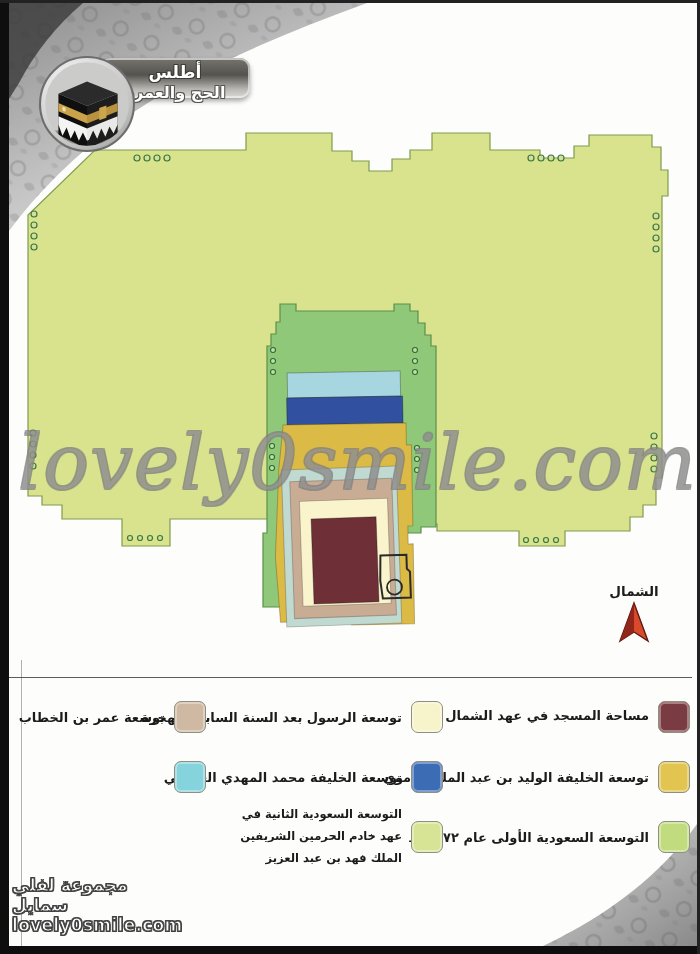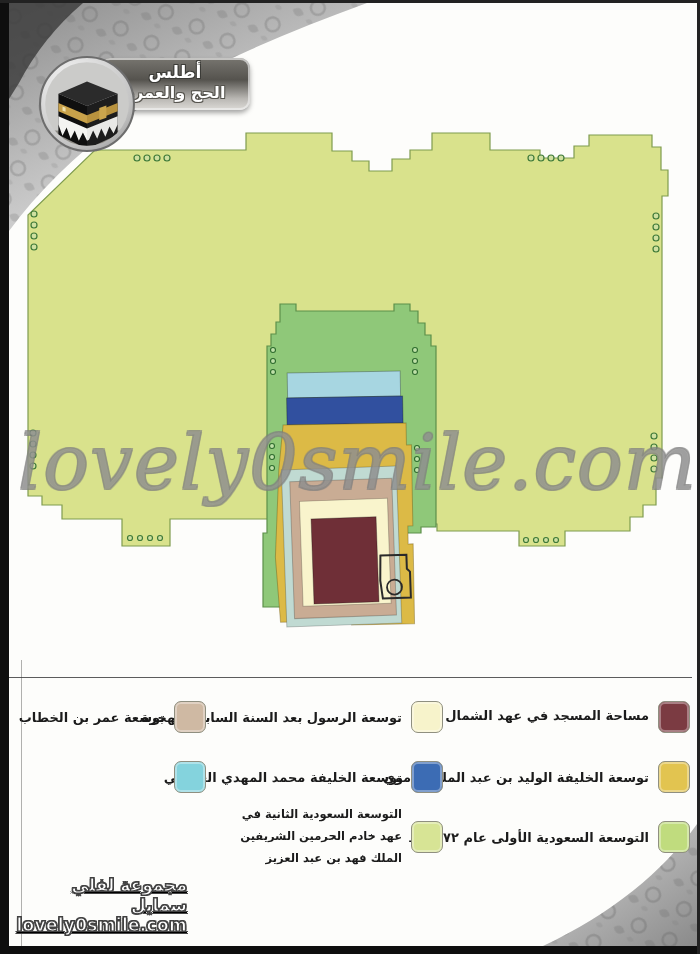--- a/index.html
+++ b/index.html
@@ -11,21 +11,21 @@
   .edge-bottom{left:0;bottom:0;width:700px;height:8px;}
   .edge-top{left:0;top:0;width:700px;height:3px;background:#222;}
   .edge-right{right:0;top:0;width:3px;height:954px;background:#222;}
   .page-curl-line{position:absolute;left:21px;top:660px;width:1px;height:286px;
                   background:rgba(60,60,60,.4);z-index:7;}
 
   .corner-svg{position:absolute;z-index:2;}
   .map-svg{position:absolute;left:0;top:0;z-index:1;}
 
   
-  .banner{position:absolute;left:100px;top:58px;width:150px;height:52px;border-radius:10px;
+  .banner{position:absolute;left:100px;top:58px;width:150px;height:40px;border-radius:10px;
           background:linear-gradient(180deg,#77756f 0%,#55534e 42%,#b9b7b3 78%,#dddbd7 100%);
           box-shadow:0 3px 5px rgba(0,0,0,.35), inset 0 0 0 2px rgba(240,240,240,.65);
           z-index:5;direction:rtl;text-align:center;color:#fff;}
   .banner .t1{margin-top:4px;font-size:17px;font-weight:bold;
       text-shadow:-1px -1px 0 #3c3c38,1px -1px 0 #3c3c38,-1px 1px 0 #3c3c38,1px 1px 0 #3c3c38;}
   .banner .t2{margin-top:1px;font-size:16px;font-weight:bold;
       text-shadow:-1px -1px 0 #56544e,1px -1px 0 #56544e,-1px 1px 0 #56544e,1px 1px 0 #56544e;}
   .logo{position:absolute;left:38px;top:55px;width:98px;height:98px;z-index:6;}
 
   
@@ -51,21 +51,21 @@
           display:grid;grid-template-columns:247px 237px auto;grid-auto-rows:60px;
           align-items:center;}
   .lg-item{display:flex;align-items:center;gap:9px;}
   .swatch{width:30px;height:30px;border-radius:7px;border:1px solid #8f8f80;flex:0 0 auto;
           box-shadow:inset 0 0 0 2px rgba(255,255,255,.35);}
   .lg-label{font-size:13px;font-weight:bold;color:#1b1b1b;white-space:nowrap;
             letter-spacing:-.2px;}
   .wrap2 .lg-label{white-space:normal;width:172px;line-height:1.9;font-size:11.5px;}
 
   
-  .footer{position:absolute;left:12px;top:875px;width:175px;z-index:9;text-align:right;text-decoration:underline;}
+  .footer{position:absolute;left:12px;top:875px;width:175px;z-index:9;text-align:left;}
   .footer .f1{font-size:17px;font-weight:bold;color:#fff;direction:rtl;
       -webkit-text-stroke:1.1px #3f3f3f;
       text-shadow:-1px -1px 0 #474747,1px -1px 0 #474747,-1px 1px 0 #474747,1px 1px 0 #474747;}
   .footer .f2{font-size:17px;font-weight:bold;color:#fff;letter-spacing:.3px;
       -webkit-text-stroke:1.1px #3f3f3f;
       text-shadow:-1px -1px 0 #474747,1px -1px 0 #474747,-1px 1px 0 #474747,1px 1px 0 #474747;}
 </style>
 </head>
 <body>
 
@@ -216,20 +216,27 @@
       <path d="M48,50 L78,38 L78,78 L48,92 Z" fill="#1d1d1d"></path>
       <path d="M20,47 L48,59 L48,67 L20,55 Z" fill="#c9a24a"></path>
       <path d="M48,59 L78,47 L78,55 L48,67 Z" fill="#b8923e"></path>
       <rect x="24" y="50.5" width="3" height="4" fill="#efe2ae" transform="skewY(22)" transform-origin="24 50.5"></rect>
       <path d="M20,60 L48,72 L48,84 L44,76 L40,84 L36,74 L32,82 L28,71 L24,79 L20,68 Z" fill="#f4f4f2"></path>
       <path d="M48,72 L78,60 L78,68 L74,77 L70,70 L66,80 L62,72 L58,82 L54,74 L50,83 L48,84 Z" fill="#e9e9e7"></path>
       <rect x="60" y="52" width="7" height="12" fill="#caa54d" transform="skewY(-20)" transform-origin="60 52"></rect>
     </g>
   </svg>
 
+  <div class="north">
+    <div class="north-label">الشمال</div>
+    <svg width="44" height="44" viewBox="0 0 44 44">
+      <polygon points="22,2 8,40 22,31 36,40" stroke="#5a1a10" stroke-width="1.4" style="fill: rgb(216, 74, 43);"></polygon>
+      <polygon points="22,2 8,40 22,31" style="fill: rgb(147, 38, 26);"></polygon>
+    </svg>
+  </div>
 
   <div class="separator"></div>
 
   <div class="legend">
     <div class="lg-item">
       <span class="swatch" style="background: rgb(123, 59, 66);"></span>
       <span class="lg-label">مساحة المسجد في عهد الشمال ﷺ</span>
     </div>
     <div class="lg-item">
       <span class="swatch" style="background: rgb(247, 243, 203);"></span>

